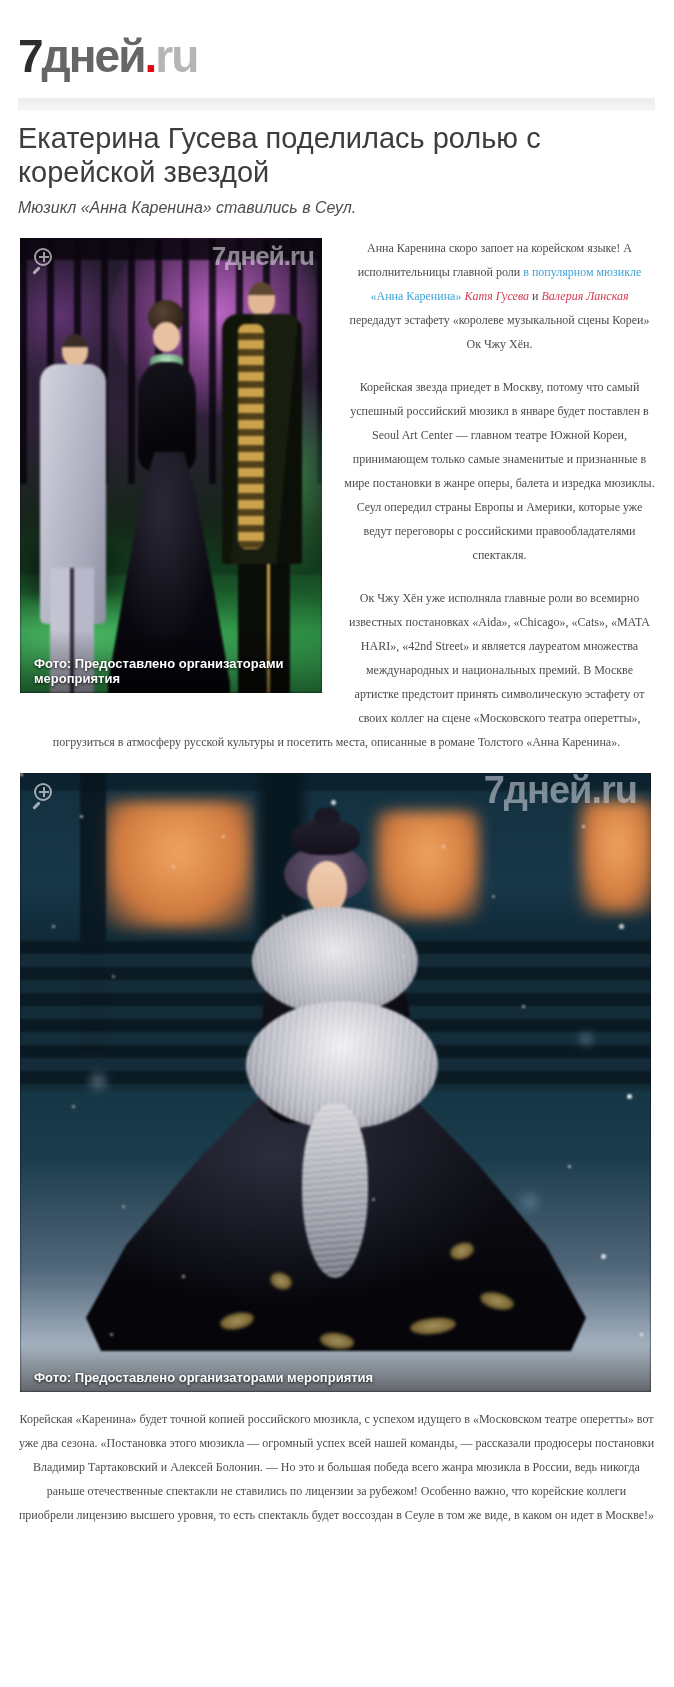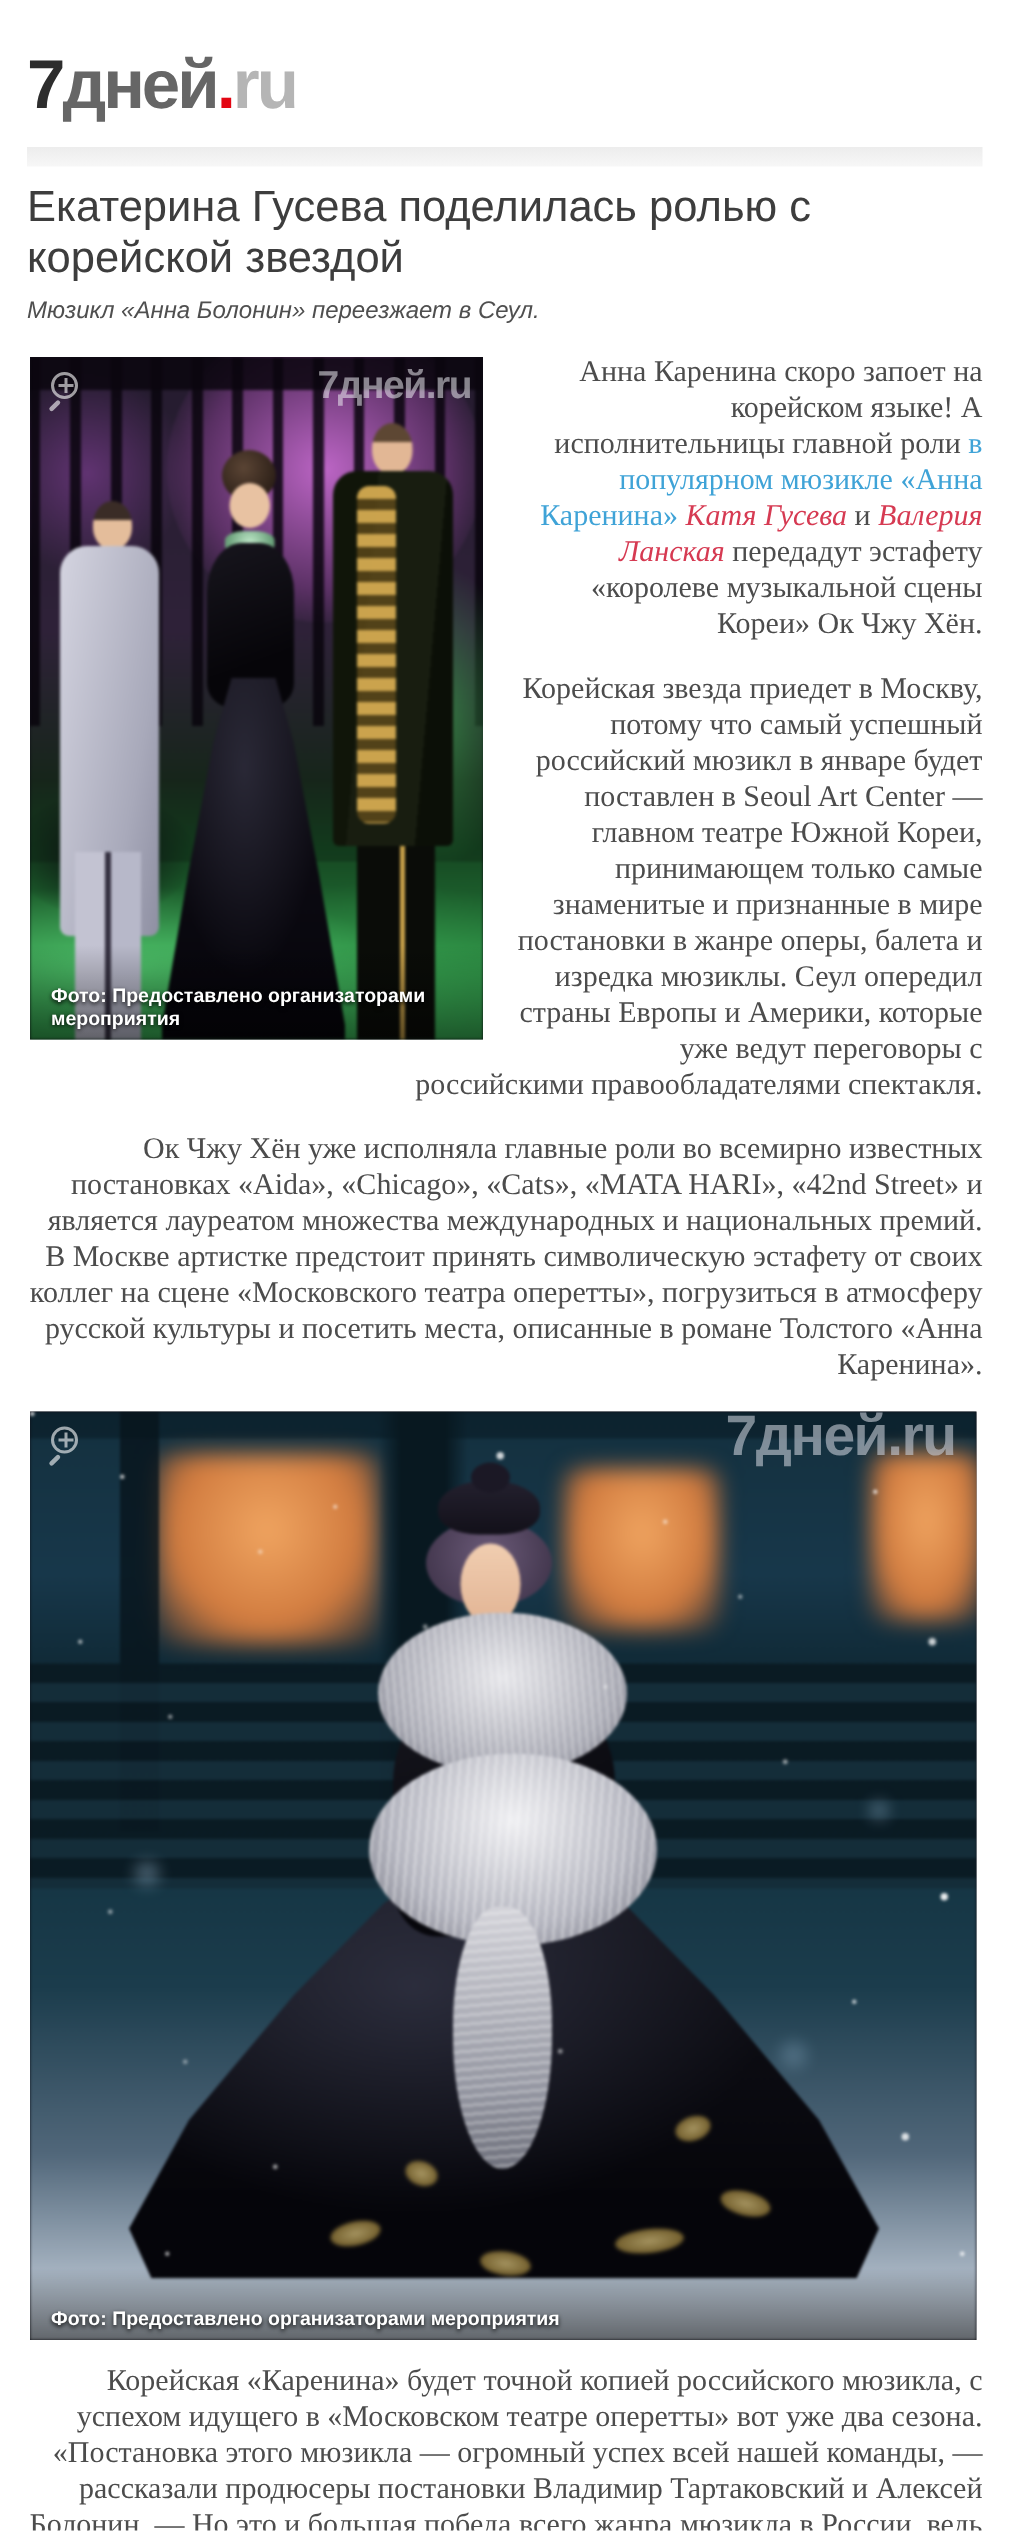--- a/index.html
+++ b/index.html
@@ -35,22 +35,22 @@
   }
   p.lead {
     margin-top:9px;
     font-family:"Liberation Sans","DejaVu Sans",sans-serif;
     font-style:italic; font-size:16px; line-height:20px; color:#4f4f4f;
   }
 
   
   article { margin-top:18px; }
   article p.body-p {
-    font-size:20px; line-height:24px; color:#4c4c4c;
-    margin-bottom:19px; text-align:right;
+    font-size:12px; line-height:24px; color:#4c4c4c;
+    margin-bottom:19px; text-align:center;
   }
   .seg-link-blue { color:#3fa3d7; cursor:pointer; }
   .seg-link-red  { color:#d63a52; font-style:italic; cursor:pointer; }
 
   
   figure { position:relative; overflow:hidden; background:#101018; }
   .fig1 { float:left; width:302px; height:455px; margin:2px 22px 14px 2px; }
   .fig2 { clear:both; width:631px; height:619px; margin:17px 0 15px 2px; }
   .art { position:absolute; inset:0; filter:blur(1px); }
   .art span { position:absolute; display:block; }
@@ -208,21 +208,21 @@
 </head>
 <body>
 
 <div class="page">
 
   <a class="logo"><span class="l-seven">7</span><span class="l-days">дней</span><span class="l-dot">.</span><span class="l-tld">ru</span></a>
 
   <div class="divider"></div>
 
   <h1 class="title">Екатерина Гусева поделилась ролью с корейской звездой</h1>
-  <p class="lead">Мюзикл «Анна Болонин» переезжает в Сеул.</p>
+  <p class="lead">Мюзикл «Анна Каренина» ставились в Сеул.</p>
 
   <article>
 
     <figure class="fig1">
       <div class="art" aria-hidden="true">
         <span class="f1-bg"></span>
         <span class="f1-glow1"></span>
         <span class="f1-glow2"></span>
         <span class="f1-rails"></span>
         <span class="f1-greenlight"></span>

